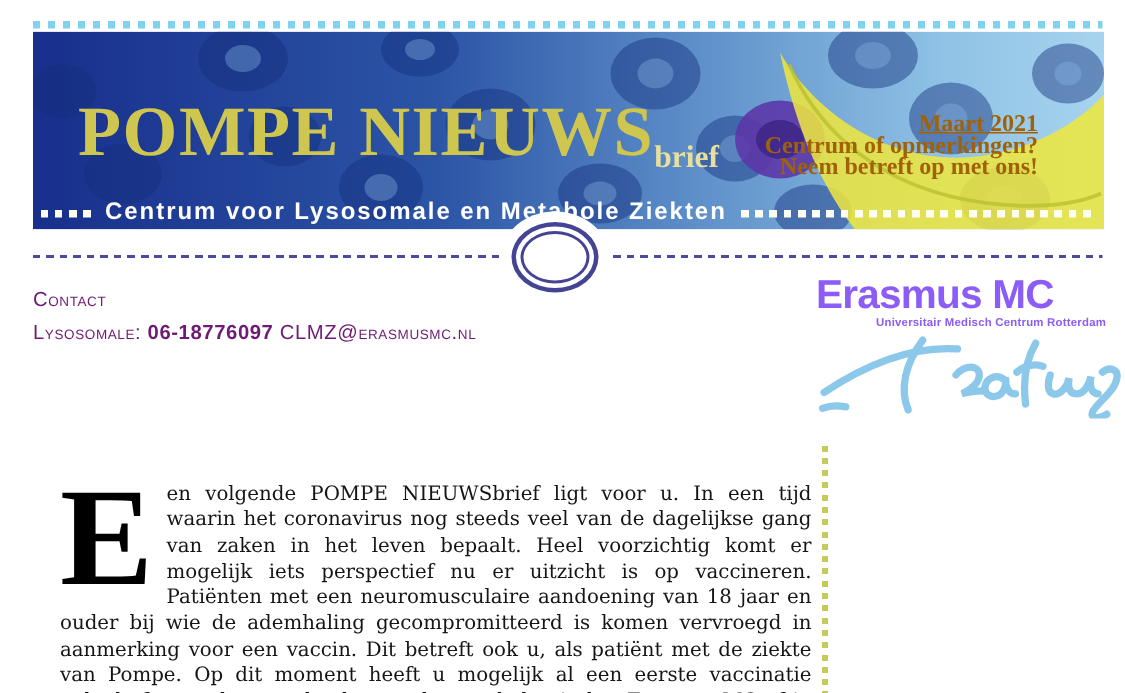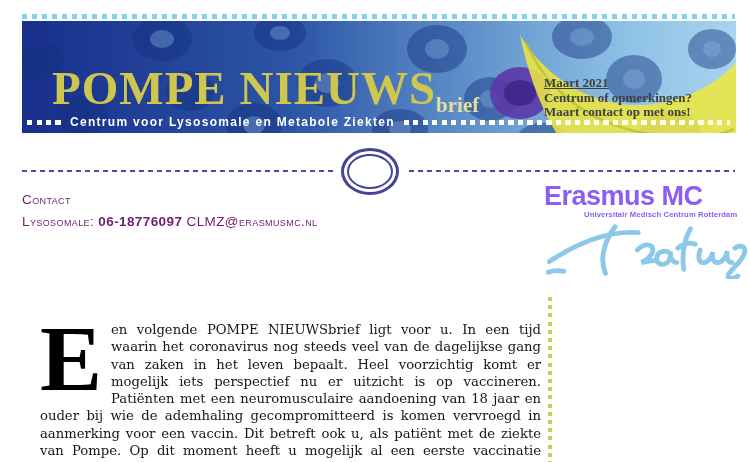--- a/index.html
+++ b/index.html
@@ -5,35 +5,35 @@
   html,body{margin:0;padding:0;background:#fff;width:750px;height:462px;overflow:hidden;
     font-family:"Liberation Sans",sans-serif;}
   .abs{position:absolute;}
   #page{position:relative;width:750px;height:462px;background:#fff;}
 
   
   #top-dots{left:22px;top:14px;width:713px;height:5px;
     background:repeating-linear-gradient(90deg,#7fd3ee 0 5px,transparent 5px 10px);}
 
   
-  #banner{left:22px;top:21px;width:714px;height:112px;overflow:hidden;}
+  #banner{left:22px;top:21px;width:714px;height:132px;overflow:hidden;}
   #banner svg{position:absolute;left:0;top:0;}
   #banner-title{position:absolute;left:30px;top:44px;
     font-family:"Liberation Serif",serif;font-weight:bold;font-size:47px;
     color:#cfc64f;letter-spacing:1px;line-height:1;white-space:nowrap;}
   #banner-title .brief{font-size:21px;color:#e6df9d;position:relative;top:8px;letter-spacing:0;}
-  #leaf-text{position:absolute;right:44px;top:55px;
-    font-family:"Liberation Serif",serif;font-weight:bold;font-size:13px;
-    line-height:14.5px;color:#404040;}
+  #leaf-text{position:absolute;right:44px;top:55px;text-align:right;
+    font-family:"Liberation Serif",serif;font-weight:bold;font-size:16px;
+    line-height:14.5px;color:#a16207;}
   #leaf-text .date{text-decoration:underline;display:inline-block;}
   #strip{position:absolute;left:5px;right:6px;bottom:4px;height:14px;display:flex;align-items:center;}
   .wdash{height:5px;background:repeating-linear-gradient(90deg,#fdfdf2 0 5px,transparent 5px 9.5px);}
   #strip .dash-l{width:34px;margin-right:9px;}
   #strip .dash-r{flex:1;margin-left:9px;}
-  #strip .label{font-weight:bold;font-size:12px;letter-spacing:1.3px;color:#ffffff;white-space:nowrap;}
+  #strip .label{font-weight:bold;font-size:16px;letter-spacing:1.3px;color:#ffffff;white-space:nowrap;}
 
   
   #divider{left:22px;top:170px;width:713px;height:2px;
     background:repeating-linear-gradient(90deg,#4c4a9c 0 5px,transparent 5px 9px);z-index:2;}
   #emblem{left:341px;top:148px;width:58px;height:47px;border:3px solid #454394;border-radius:50%;
     background:#fff;box-shadow:0 0 0 7px #fff;z-index:3;box-sizing:border-box;}
   #emblem .inner{position:absolute;left:3px;top:3px;right:3px;bottom:3px;
     border:2px solid #454394;border-radius:50%;}
 
   
@@ -115,21 +115,21 @@
         <path d="M498,14 C506,52 520,96 548,132 L714,132 L714,42 C694,64 660,82 620,84 C566,86 520,52 498,14 Z" fill="#efe63e" opacity="0.86"></path>
         <path d="M504,22 C522,62 556,96 612,110 C650,119 690,118 712,108" fill="none" stroke="#b9c02e" stroke-width="2.5" opacity="0.8"></path>
       </g>
     </svg>
 
     <div id="banner-title"><span>POMPE NIEUWS</span><span class="brief">brief</span></div>
 
     <div id="leaf-text">
       <span class="date">Maart 2021</span><br>
       <span>Centrum of opmerkingen?</span><br>
-      <span>Maart contact op met ons!</span>
+      <span>Neem betreft op met ons!</span>
     </div>
 
     <div id="strip">
       <div class="wdash dash-l"></div>
       <div class="label">Centrum voor Lysosomale en Metabole Ziekten</div>
       <div class="wdash dash-r"></div>
     </div>
   </div>
 
   <div id="divider" class="abs"></div>

